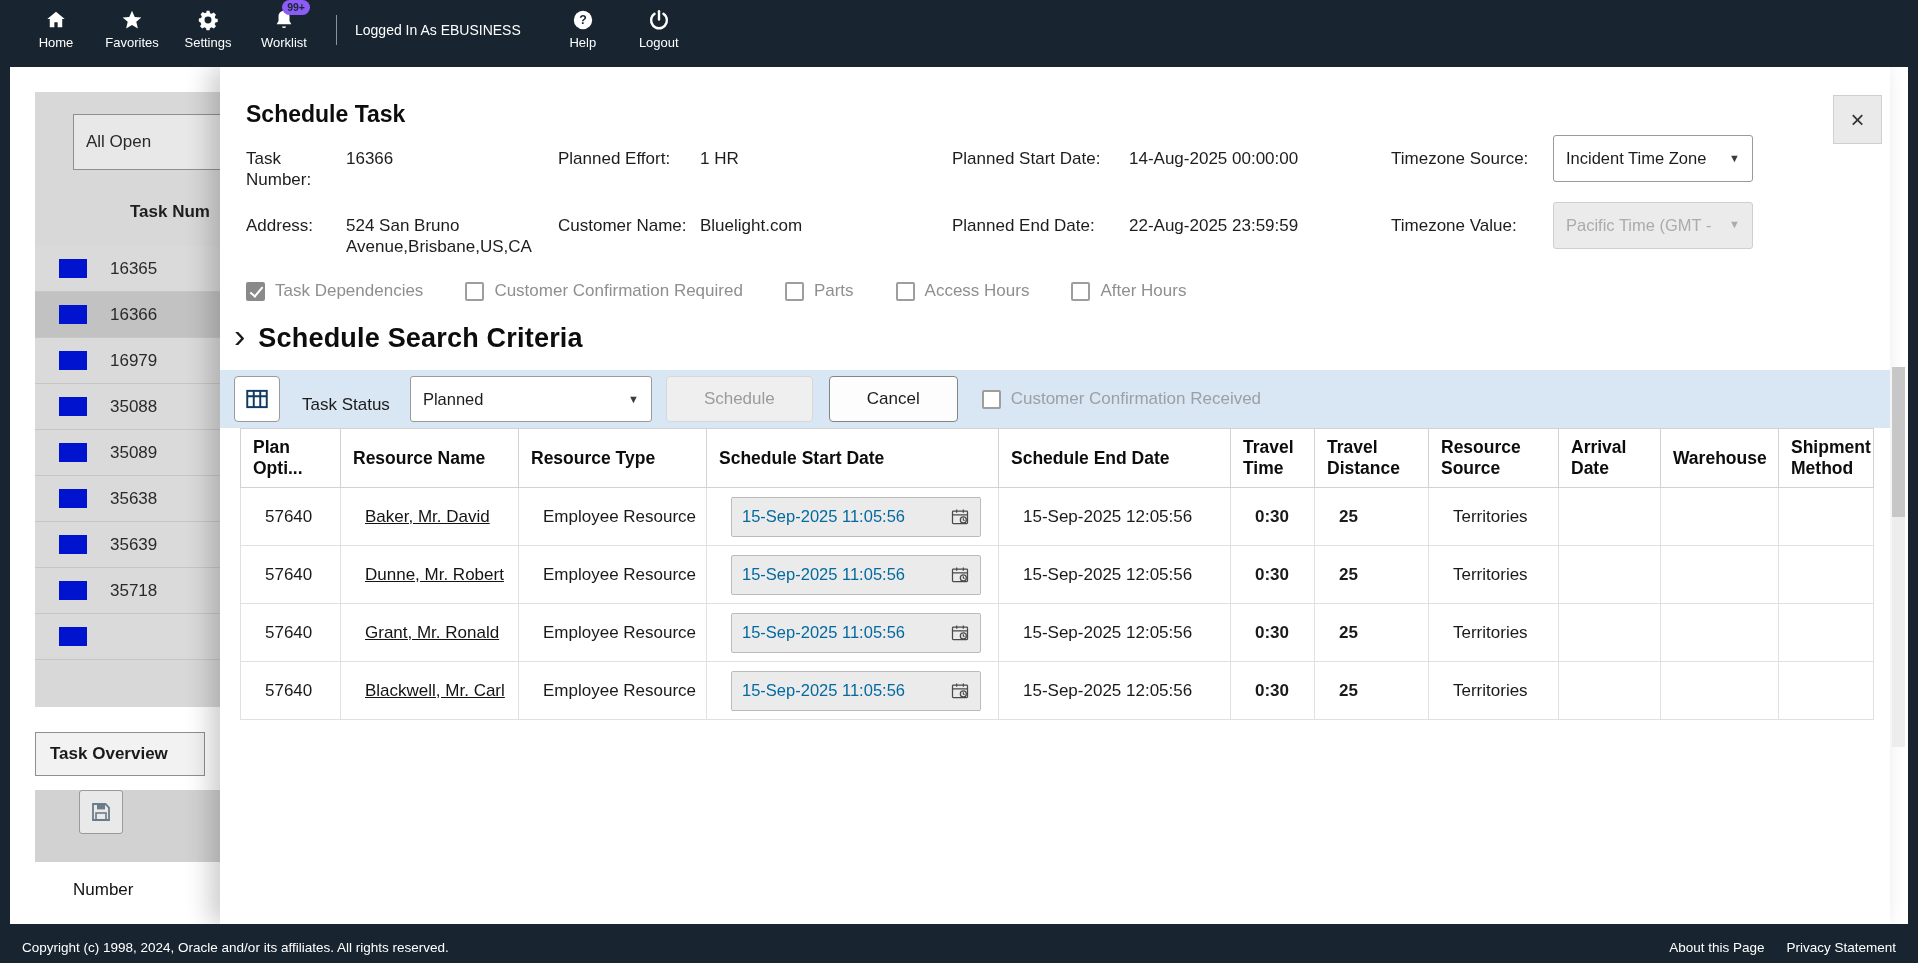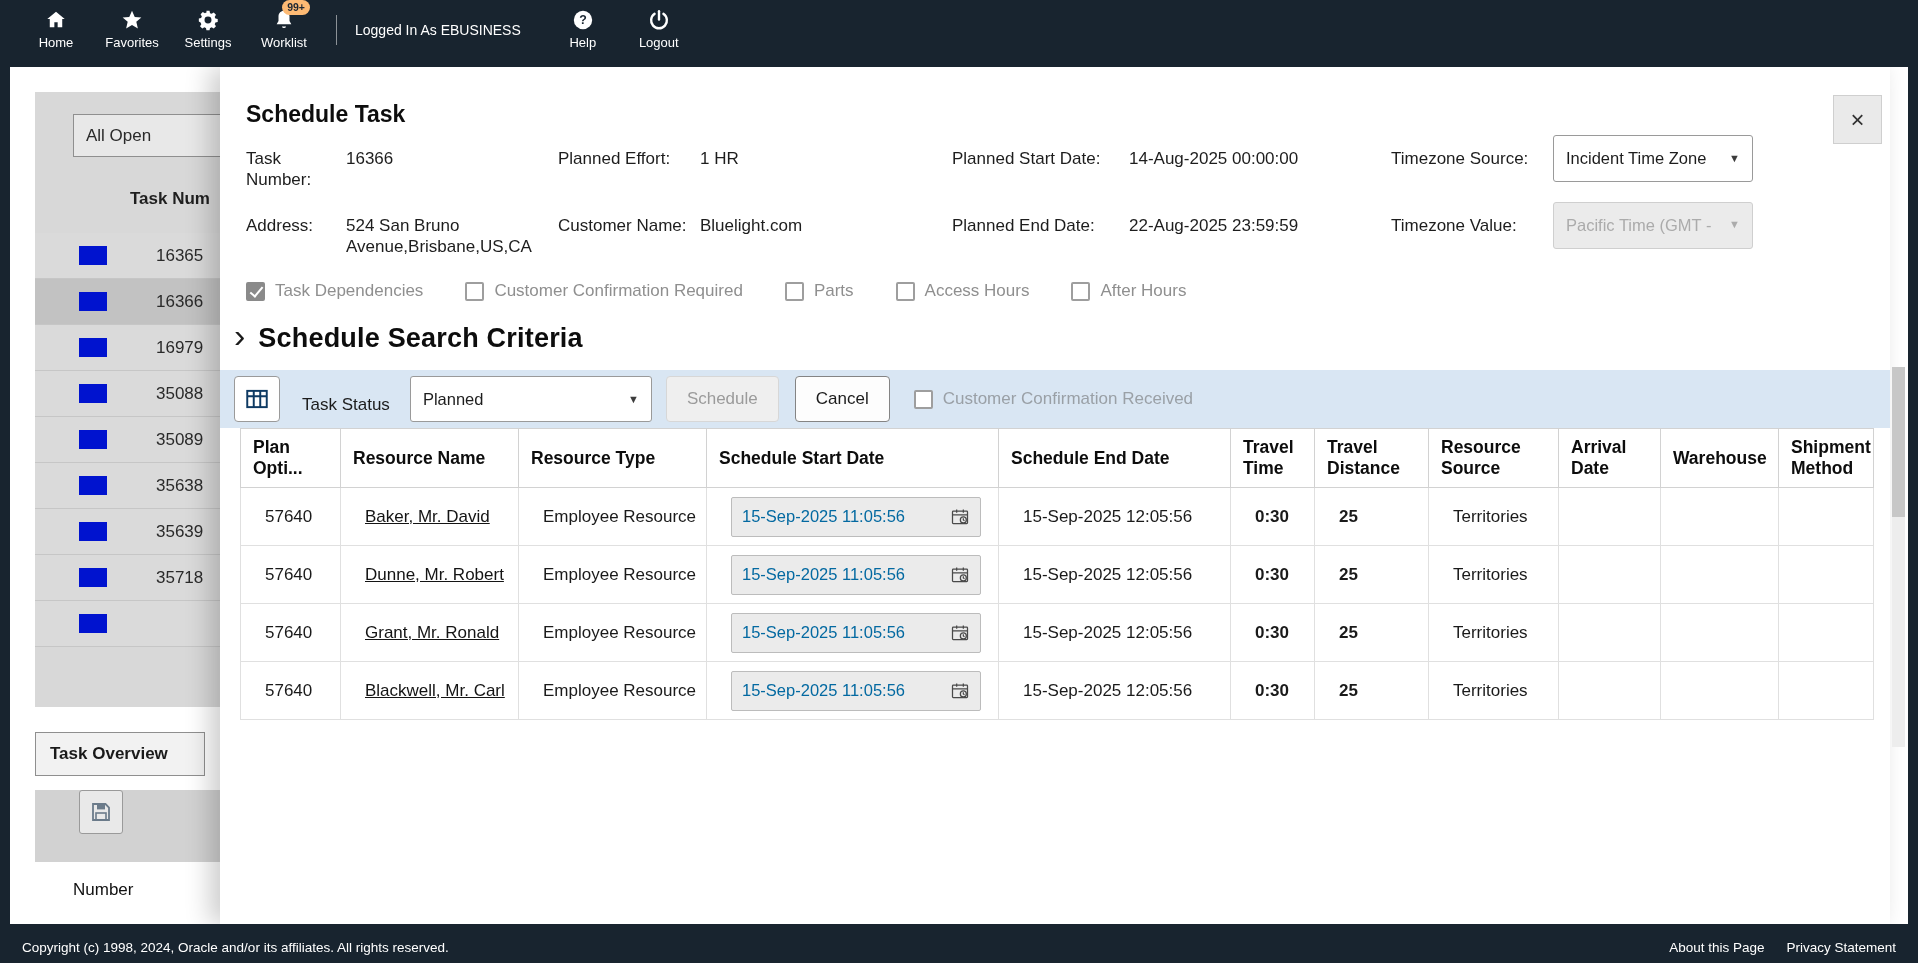--- a/index.html
+++ b/index.html
@@ -18,45 +18,45 @@
   }
   .topbar-left{ display:flex; align-items:center; gap:22px; }
   .hamburger{ background:none; border:none; cursor:pointer; display:flex; flex-direction:column; gap:5px; padding:4px;}
   .hamburger span{ display:block; width:27px; height:3.5px; background:#fff; border-radius:1px;}
   .brand{ font-size:24px; font-weight:700; letter-spacing:2px; color:#fff; }
   .app-title{ font-size:17px; font-weight:700; margin-left:-6px; }
   .topbar-right{ display:flex; align-items:center; }
   .nav-item{ width:76px; display:flex; flex-direction:column; align-items:center; gap:4px; cursor:pointer; position:relative; }
   .nav-label{ font-size:13px; color:#fff; white-space:nowrap; }
   .badge{
-    position:absolute; top:-9px; right:12px; background:#fdba74; color:#1d2733;
+    position:absolute; top:-9px; right:12px; background:#8b5cf6; color:#1d2733;
     font-size:10.5px; font-weight:700; padding:1.5px 5px; border-radius:8px; line-height:1.1;
   }
   .vsep{ width:1px; height:30px; background:rgba(255,255,255,.5); margin:0 18px 0 14px; }
   .logged-in{ font-size:14px; margin-right:24px; white-space:nowrap; }
 
   
   .panel{
     position:absolute; left:10px; top:67px; width:1898px; height:857px;
     background:#fff; overflow:hidden;
   }
 
   
   .bg-page{ position:absolute; left:25px; top:25px; width:185px; height:807px; overflow:hidden; }
   .bg-gray{ background:#d8d8d8; width:185px; height:615px; overflow:hidden; }
   .all-open{
-    margin:22px 0 0 38px; width:160px; height:43px; background:#e8e8e8;
+    margin:22px 0 0 38px; width:160px; height:56px; background:#e8e8e8;
     border:1px solid #8f8f8f; display:flex; align-items:center; padding-left:12px;
     font-size:17px; color:#2a2a2a; cursor:pointer;
   }
   .bg-colhead{ margin:32px 0 0 95px; font-size:17px; font-weight:700; color:#1f1f1f; white-space:nowrap; }
   .bg-rows{ margin-top:24px; }
   .bg-row{
-    height:46px; display:flex; align-items:center; padding-left:44px;
-    border-bottom:1px solid #c6c6c6; background:#dadada; cursor:pointer;gap:26px;
+    height:46px; display:flex; align-items:center; padding-left:24px;
+    border-bottom:1px solid #c6c6c6; background:#dadada; cursor:pointer;
   }
   .bg-row.selected{ background:#c2c2c2; }
   .sq{ width:28px; height:19px; background:#0013cf; flex:none; }
   .bg-num{ margin-left:23px; font-size:17px; color:#2a2a2a; white-space:nowrap; }
   .bg-tab{
     margin-top:25px; width:170px; height:44px; background:#f2f2f2; border:1px solid #8f8f8f;
     display:flex; align-items:center; padding-left:14px; font-size:17px; font-weight:700;
     color:#1a1a1a; cursor:pointer; white-space:nowrap;
   }
   .save-strip{ margin-top:0; height:72px; background:#d2d2d2; }
@@ -120,21 +120,21 @@
     margin-top:15px; height:58px; background:#d9e6f3;
     display:flex; align-items:center; gap:14px; padding-left:14px;
   }
   .grid-btn{
     width:46px; height:46px; background:#fff; border:1px solid #9a9a9a; border-radius:4px;
     display:flex; align-items:center; justify-content:center; cursor:pointer; flex:none;
   }
   .tlabel{ font-size:17px; color:#1c1c1c; margin:12px 6px 0 8px; white-space:nowrap; }
   .select.status{ width:242px; height:46px; margin-top:0; }
   .btn{
-    height:46px; padding:0 20px; border-radius:4px; font-size:17px; font-family:inherit; cursor:pointer;
+    height:46px; padding:0 37px; border-radius:4px; font-size:17px; font-family:inherit; cursor:pointer;
   }
   .btn.schedule{ background:#efefef; border:1px solid #d7d7d7; color:#9b9b9b; }
   .btn.cancel{ background:#fdfdfd; border:1px solid #848484; color:#1c1c1c; margin-left:2px; }
   .toolbar .cb-item{ margin-left:10px; color:#9aa0a6; font-size:17px; }
 
   table.rtable{ margin-left:20px; border-collapse:collapse; table-layout:fixed; width:1633px; }
   .rtable th{
     font-size:17.5px; font-weight:700; color:#0d0d0d; text-align:left;
     padding:8px 12px; border:1px solid #d2d2d2; height:58px; vertical-align:middle;
     line-height:1.2; overflow:hidden;

